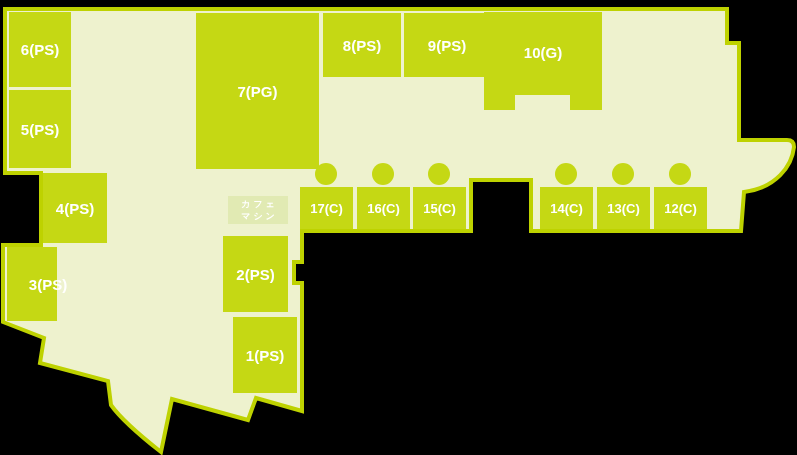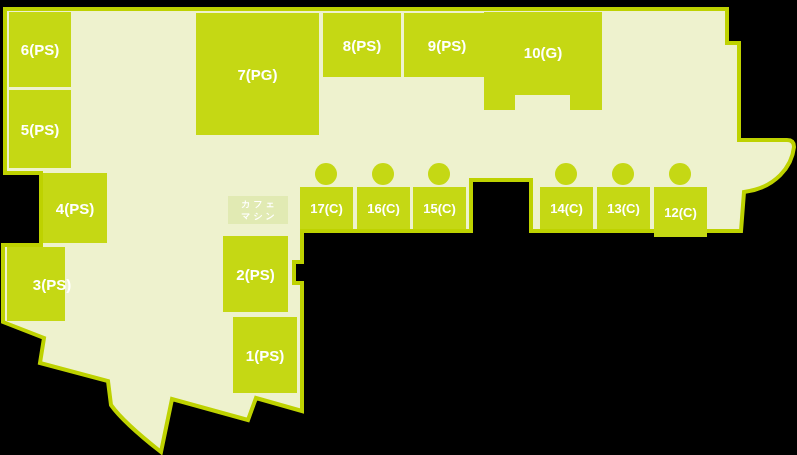--- a/index.html
+++ b/index.html
@@ -38,47 +38,47 @@
     <path class="floor-path" d="M 5,9 H 727 V 43 H 739 V 140 H 787 Q 794,140 794,147 C 792,166 776,188 744,192 L 741,231 H 531 V 180 H 471 V 231 H 302 V 262 H 294 V 283 H 302 V 411 L 256,398 L 248,420 L 172,399 L 161,452 C 147,441 123,422 111,405 L 108,381 L 40,363 L 44,338 L 3,322 V 245 H 41 V 173 H 5 Z"></path>
   </svg>
 
   <div id="seats-layer">
       <div class="seat" style="left: 233px; top: 317px; width: 64px; height: 76px;">
         <span class="seat-label">1(PS)</span>
       </div>
       <div class="seat" style="left: 223px; top: 236px; width: 65px; height: 76px;">
         <span class="seat-label">2(PS)</span>
       </div>
-      <div class="seat" style="left: 7px; top: 247px; width: 58px; height: 74px; padding-left: 32px;">
+      <div class="seat" style="left: 7px; top: 247px; width: 50px; height: 74px; padding-left: 32px;">
         <span class="seat-label">3(PS)</span>
       </div>
       <div class="seat" style="left: 43px; top: 173px; width: 64px; height: 70px;">
         <span class="seat-label">4(PS)</span>
       </div>
       <div class="seat" style="left: 9px; top: 90px; width: 62px; height: 78px;">
         <span class="seat-label">5(PS)</span>
       </div>
       <div class="seat" style="left: 9px; top: 12px; width: 62px; height: 75px;">
         <span class="seat-label">6(PS)</span>
       </div>
-      <div class="seat" style="left: 196px; top: 13px; width: 123px; height: 122px;">
+      <div class="seat" style="left: 196px; top: 13px; width: 123px; height: 156px;">
         <span class="seat-label">7(PG)</span>
       </div>
       <div class="seat" style="left: 323px; top: 13px; width: 78px; height: 64px;">
         <span class="seat-label">8(PS)</span>
       </div>
       <div class="seat" style="left: 404px; top: 13px; width: 86px; height: 64px;">
         <span class="seat-label">9(PS)</span>
       </div>
       <div class="seat seat-g" style="left: 484px; top: 12px; width: 118px; height: 98px;">
         <span class="seat-label">10(G)</span>
         <div class="notch" style="left: 31px; top: 83px; width: 55px; height: 16px;"></div>
       </div>
       <div class="dot" style="left: 669px; top: 163px; height: 22px; width: 22px;"></div>
-      <div class="seat seat-c" style="left: 654px; top: 187px; width: 53px; height: 50px;">
+      <div class="seat seat-c" style="left: 654px; top: 187px; width: 53px; height: 42px;">
         <span class="seat-label">12(C)</span>
       </div>
       <div class="dot" style="left: 612px; top: 163px; height: 22px; width: 22px;"></div>
       <div class="seat seat-c" style="left: 597px; top: 187px; width: 53px; height: 42px;">
         <span class="seat-label">13(C)</span>
       </div>
       <div class="dot" style="left: 555px; top: 163px; height: 22px; width: 22px;"></div>
       <div class="seat seat-c" style="left: 540px; top: 187px; width: 53px; height: 42px; align-items: center;">
         <span class="seat-label">14(C)</span>
       </div>

